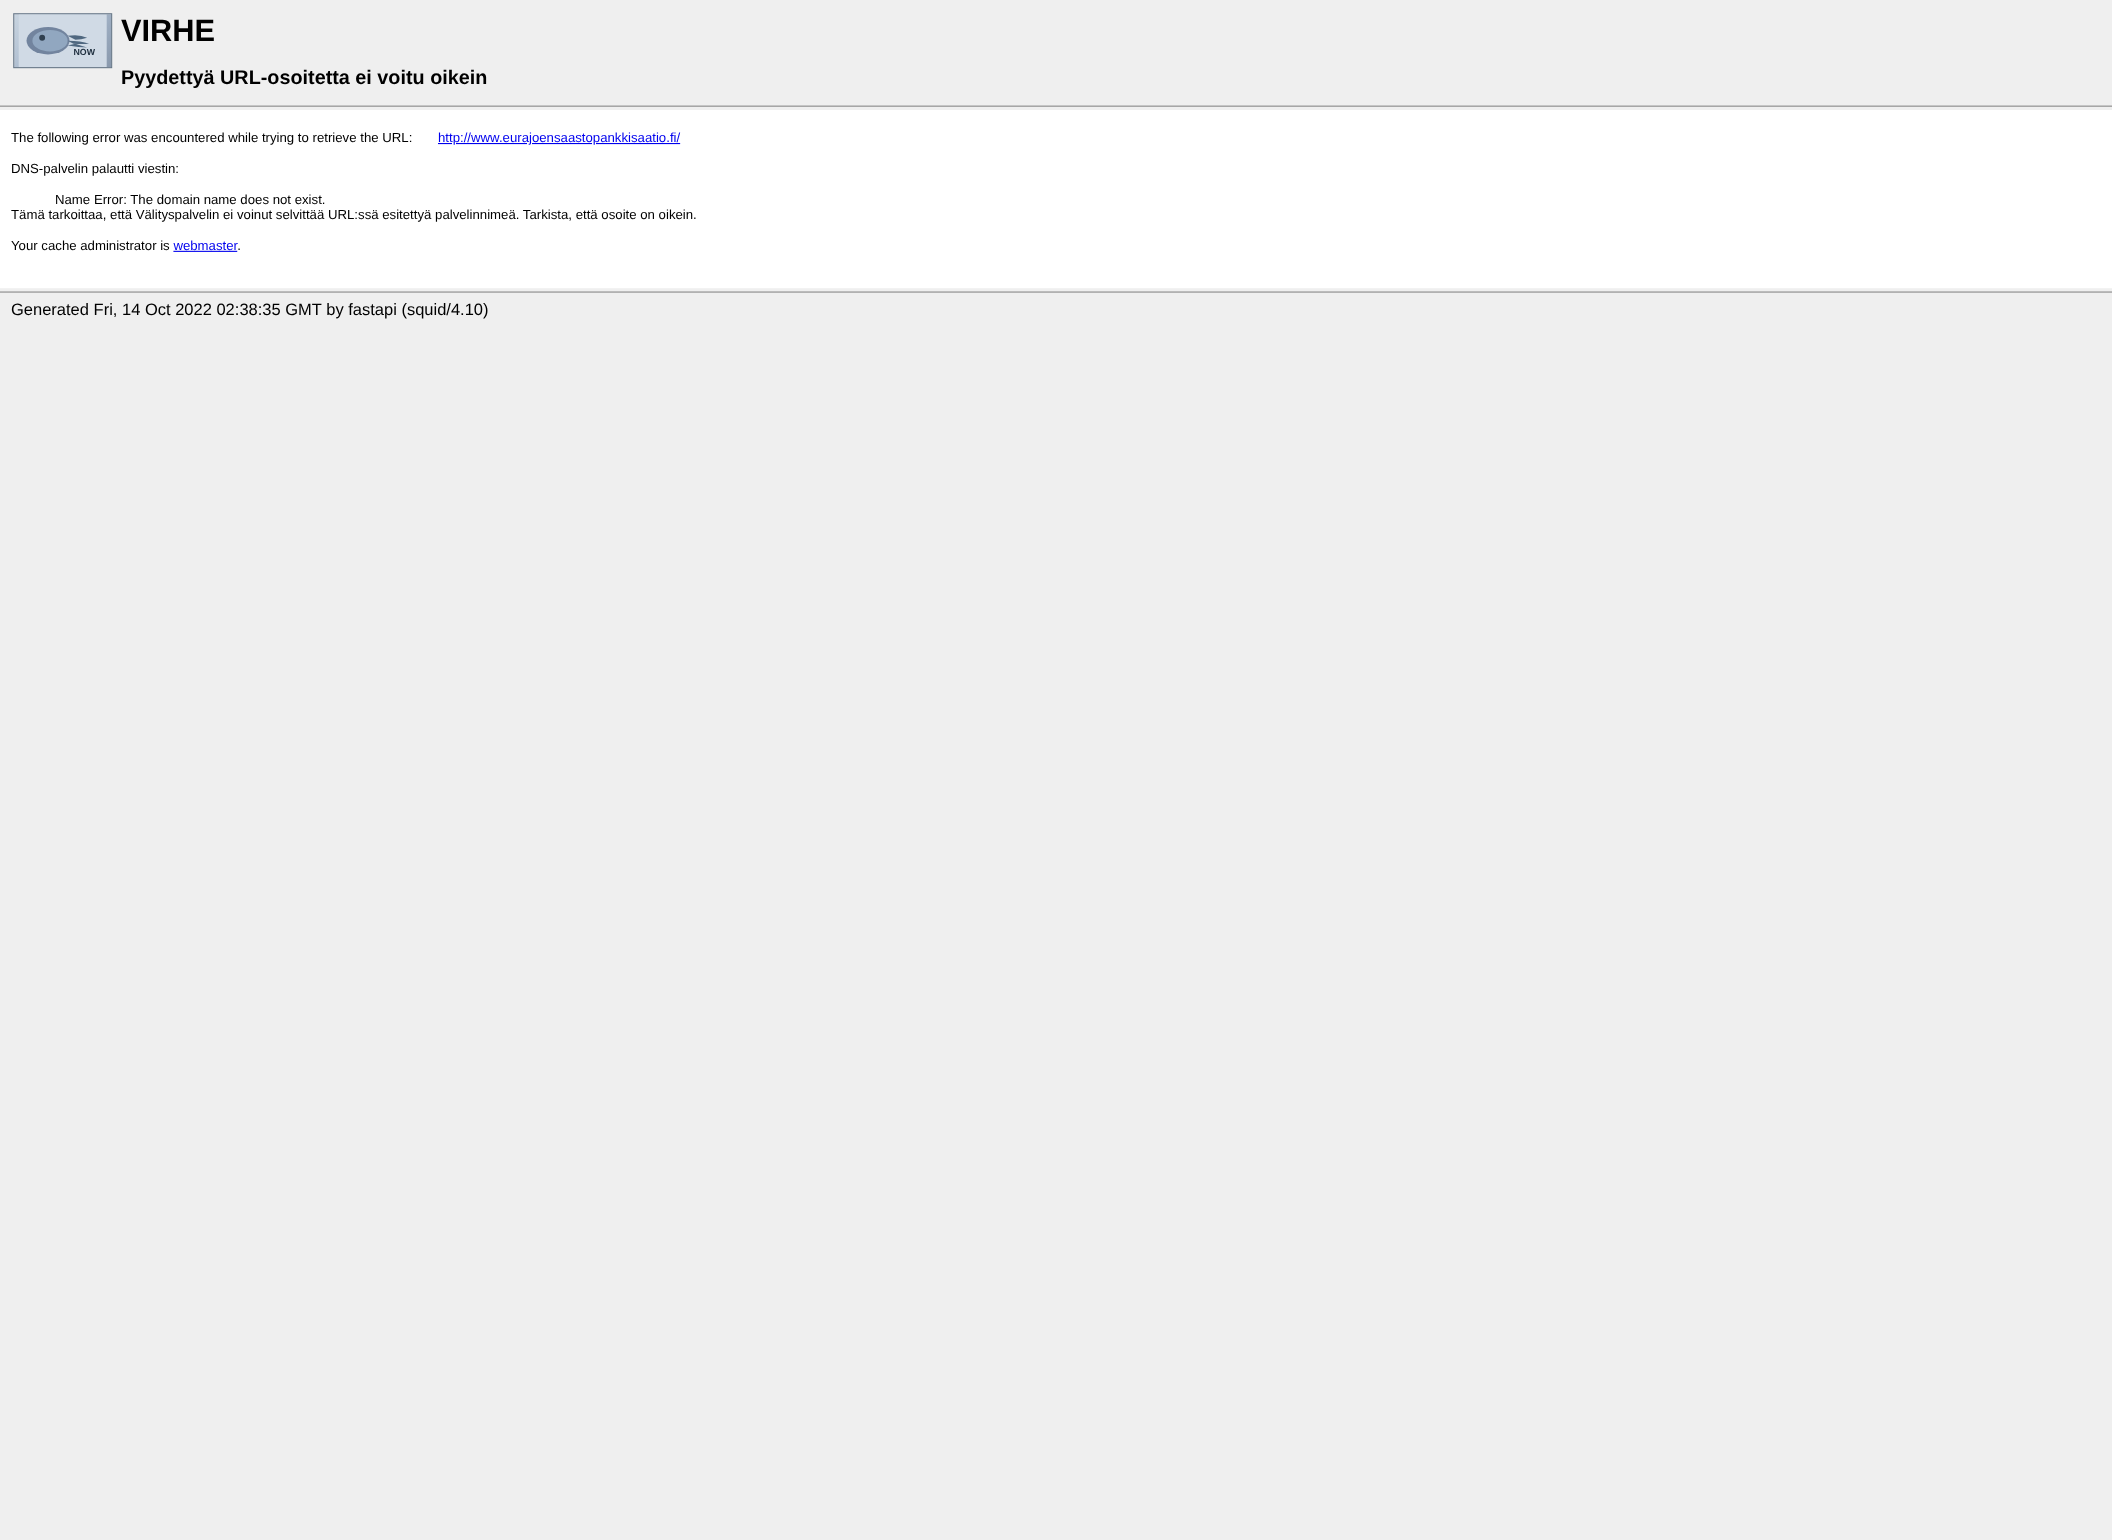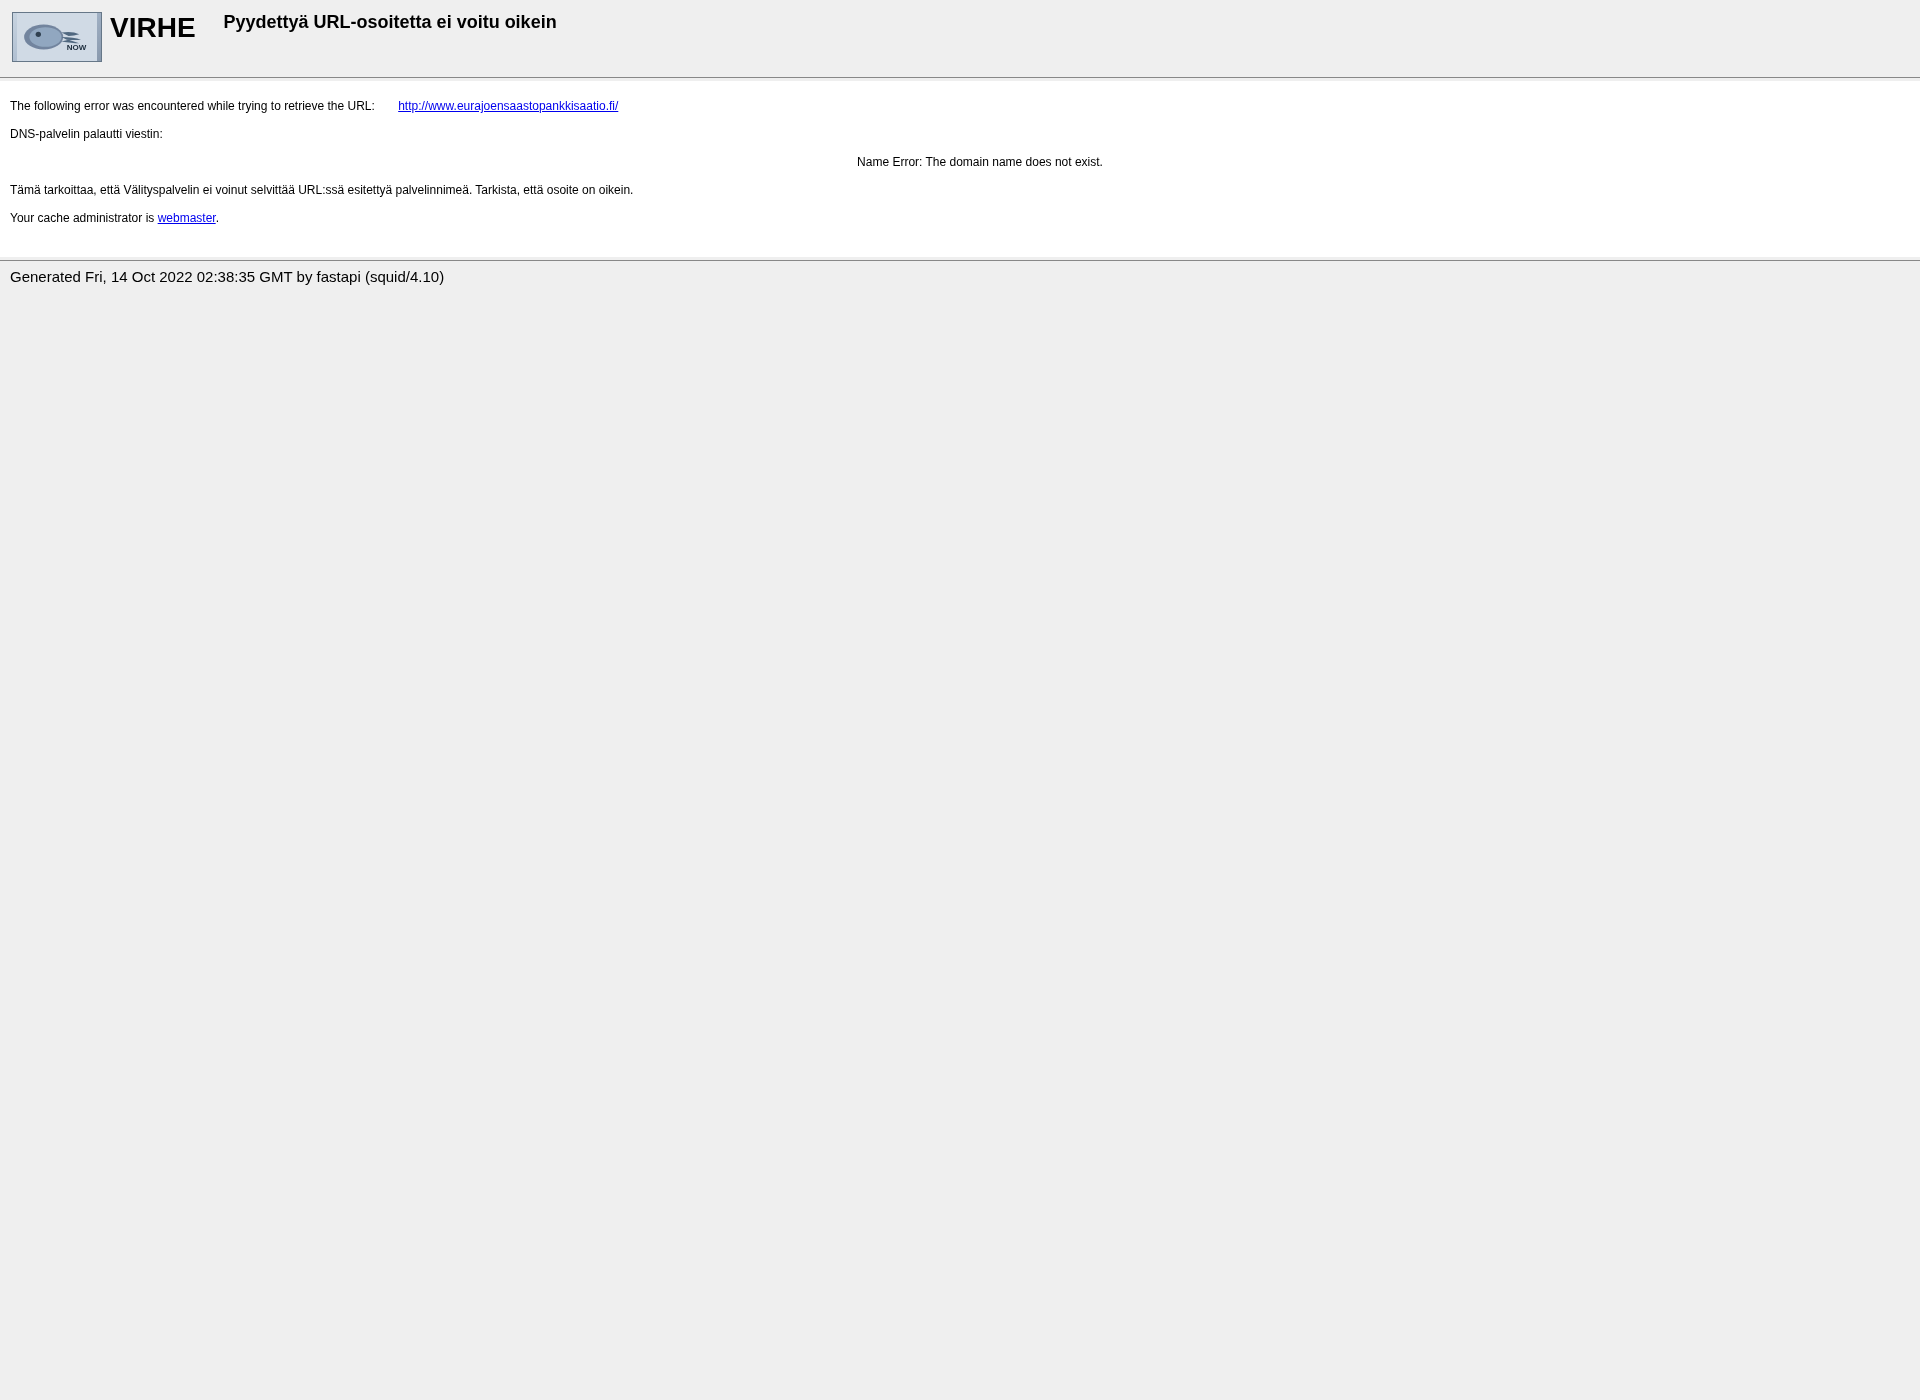--- a/index.html
+++ b/index.html
@@ -30,21 +30,22 @@
       align-items: center;
       justify-content: center;
       overflow: hidden;
     }
     .squid-icon svg {
       width: 100%;
       height: 100%;
     }
     .header-text {
       display: flex;
-      gap: 28px;
+      flex-direction: column;
+      gap: 16px;
     }
     .error-title {
       font-size: 28px;
       font-weight: bold;
       color: #000;
     }
     .error-subtitle {
       font-size: 18px;
       font-weight: bold;
       color: #000;
@@ -77,22 +78,20 @@
     }
     .dns-label {
       font-size: 12px;
       color: #000;
       margin-bottom: 14px;
     }
     .dns-error {
       font-size: 12px;
       color: #000;
       margin-left: 40px;
-      margin-bottom: 14px;
-      text-align: center;
     }
     .explanation {
       font-size: 12px;
       color: #000;
       margin-bottom: 14px;
     }
     .admin-line {
       font-size: 12px;
       color: #000;
       margin-bottom: 14px;

